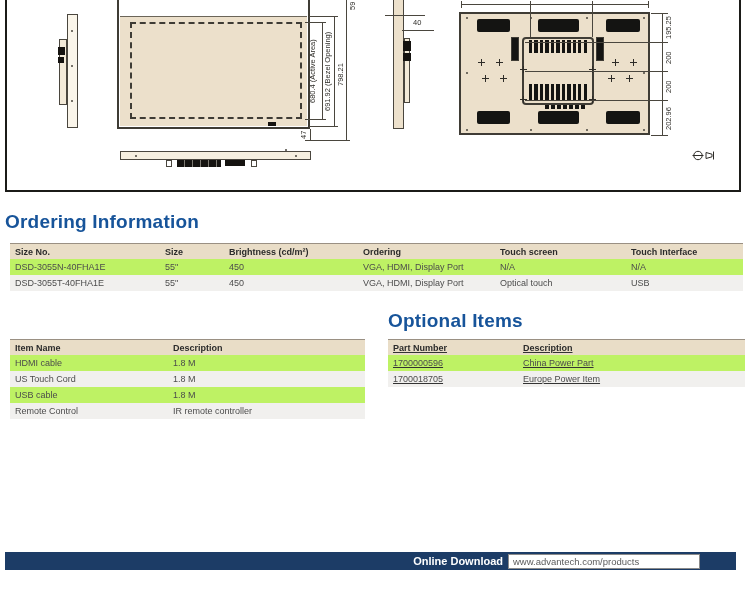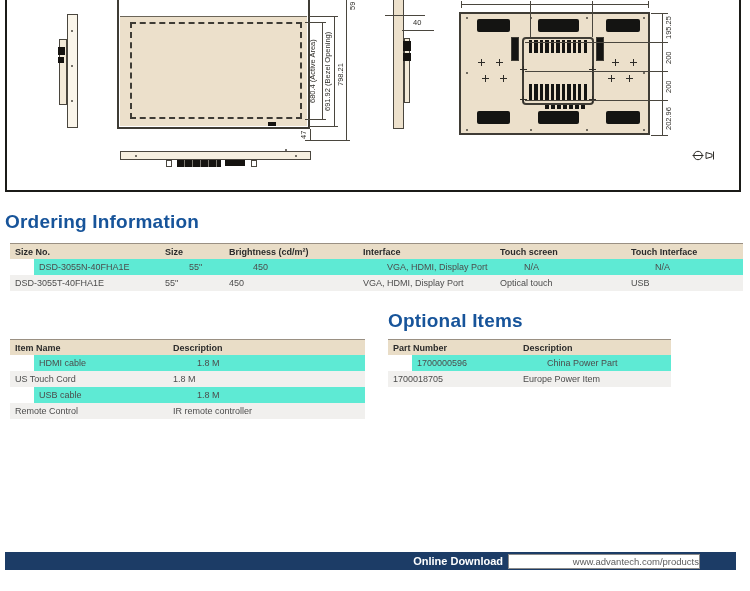--- a/index.html
+++ b/index.html
@@ -20,31 +20,31 @@
   .plus::before{content:"";position:absolute;left:0;top:3px;width:7px;height:1px;background:#2e2c28;}
   .plus::after{content:"";position:absolute;left:3px;top:0;width:1px;height:7px;background:#2e2c28;}
   .vent{position:absolute;background:#141412;border-radius:2px;}
   
   .sec-title{position:absolute;font-size:19px;font-weight:bold;letter-spacing:.2px;}
   
   .tbl{position:absolute;font-size:9px;}
   .trow{display:grid;height:16px;align-items:center;}
   .trow > div{padding-left:5px;overflow:hidden;white-space:nowrap;}
   .thead{height:15px;font-weight:bold;color:#2b2b2b;border-top:1px solid #9a9083;}
-  .r-odd{background:#5eead4;color:#4c4c4c;margin-left:24px;}
+  .r-odd{background:#bef264;color:#4c4c4c;}
   .r-even{background:#f1f0ee;color:#4c4c4c;}
   .cols-ordering{grid-template-columns:150px 64px 134px 137px 131px 117px;}
   .cols-two-a{grid-template-columns:158px 197px;}
   .cols-two-b{grid-template-columns:130px 227px;}
   
   .footer-bar{position:absolute;left:5px;top:552px;width:731px;height:18px;
     display:flex;align-items:center;justify-content:flex-end;padding-right:36px;box-sizing:border-box;}
   .footer-label{color:#fff;font-weight:bold;font-size:11px;margin-right:5px;}
   .footer-url{width:186px;height:13px;background:#fff;border:1px solid #8a8a8a;
-    font-size:9.5px;color:#5c5c5c;line-height:13px;padding-left:4px;box-sizing:content-box;text-align:right;}
+    font-size:9.5px;color:#5c5c5c;line-height:13px;padding-left:4px;box-sizing:content-box;}
 </style>
 </head>
 <body>
 
 <div class="page">
 
   <div class="draw-frame"></div>
 
   <div class="abs" style="left:59px;top:39px;width:8px;height:66px;border:1px solid #4a463e;background:#f3ead8;"></div>
   <div class="abs" style="left:58px;top:47px;width:7px;height:8px;background:#151310;"></div>
@@ -155,21 +155,21 @@
     <path d="M14,3.5 L20,5.2 L20,7.8 L14,9.5 Z" fill="none" stroke="#2e2c28" stroke-width="1"></path>
     <line x1="21.5" y1="2.5" x2="21.5" y2="10.5" stroke="#2e2c28" stroke-width="1"></line>
   </svg>
 
   <div class="sec-title" style="left:5px;top:211px;color:#17549a;">Ordering Information</div>
   <div class="tbl" style="left:10px;top:243px;width:733px;">
     <div class="trow thead cols-ordering" style="background:#e9ddc7;">
       <div>Size No.</div>
       <div>Size</div>
       <div>Brightness (cd/m²)</div>
-      <div>Interface</div>
+      <div>Ordering</div>
       <div>Touch screen</div>
       <div>Touch Interface</div>
     </div>
     <div class="trow r-odd cols-ordering">
       <div>DSD-3055N-40FHA1E</div>
       <div>55"</div>
       <div>450</div>
       <div>VGA, HDMI, Display Port</div>
       <div>N/A</div>
       <div>N/A</div>
@@ -201,21 +201,21 @@
       <div>USB cable</div>
       <div>1.8 M</div>
     </div>
     <div class="trow r-even cols-two-a">
       <div>Remote Control</div>
       <div>IR remote controller</div>
     </div>
   </div>
 
   <div class="sec-title" style="left:388px;top:310px;color:#17549a;">Optional Items</div>
-  <div class="tbl" style="left:388px;top:339px;width:283px;">
+  <div class="tbl" style="left:388px;top:339px;width:357px;text-decoration:underline;">
     <div class="trow thead cols-two-b" style="background:#e9ddc7;">
       <div>Part Number</div>
       <div>Description</div>
     </div>
     <div class="trow r-odd cols-two-b">
       <div>1700000596</div>
       <div>China Power Part</div>
     </div>
     <div class="trow r-even cols-two-b">
       <div>1700018705</div>

